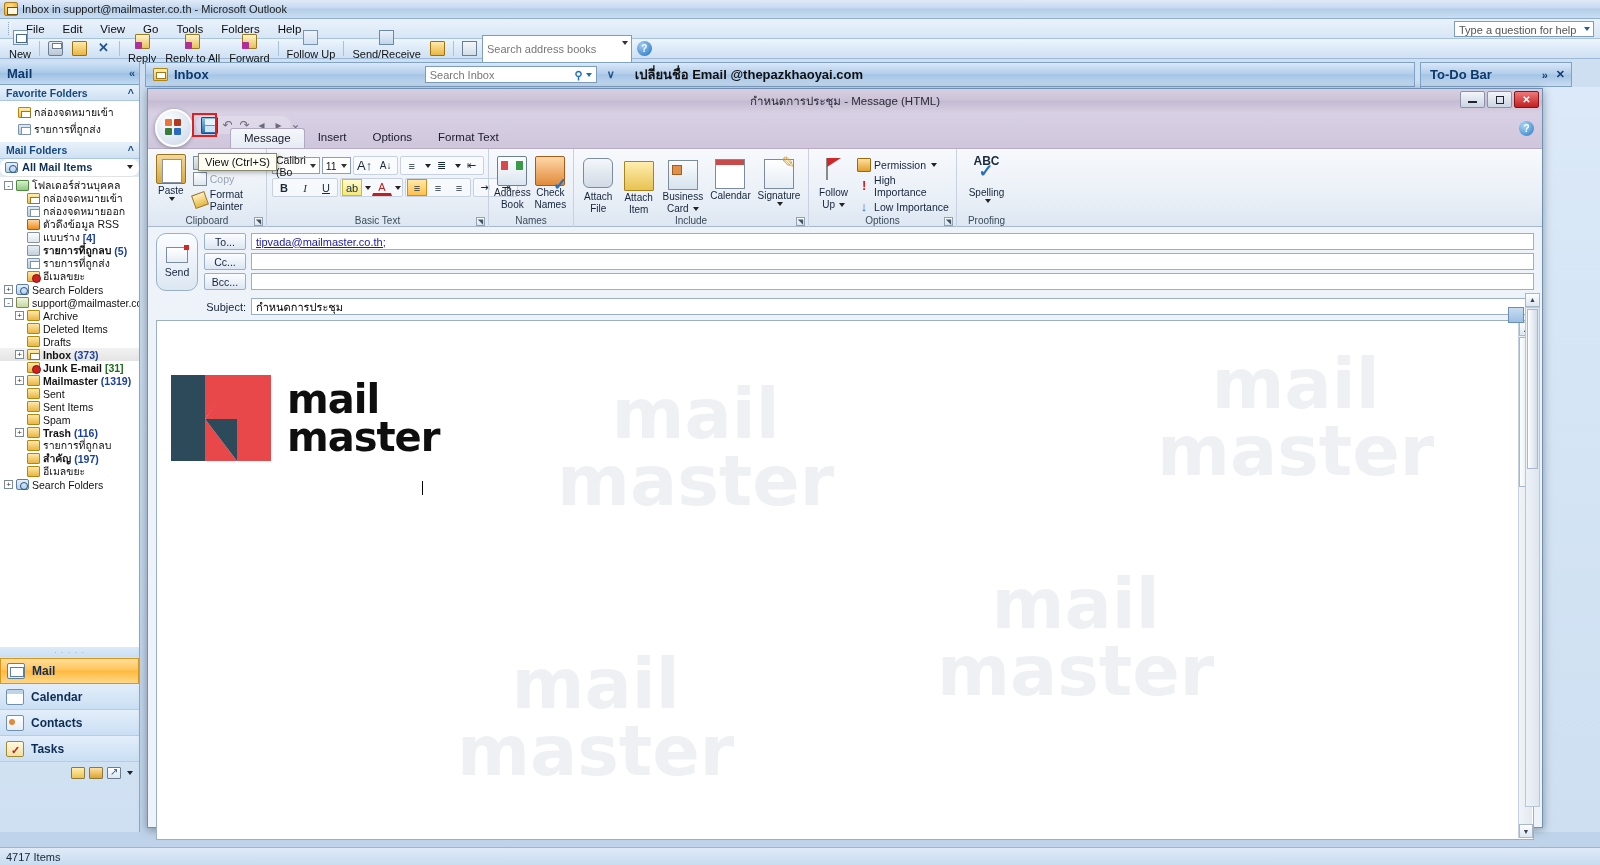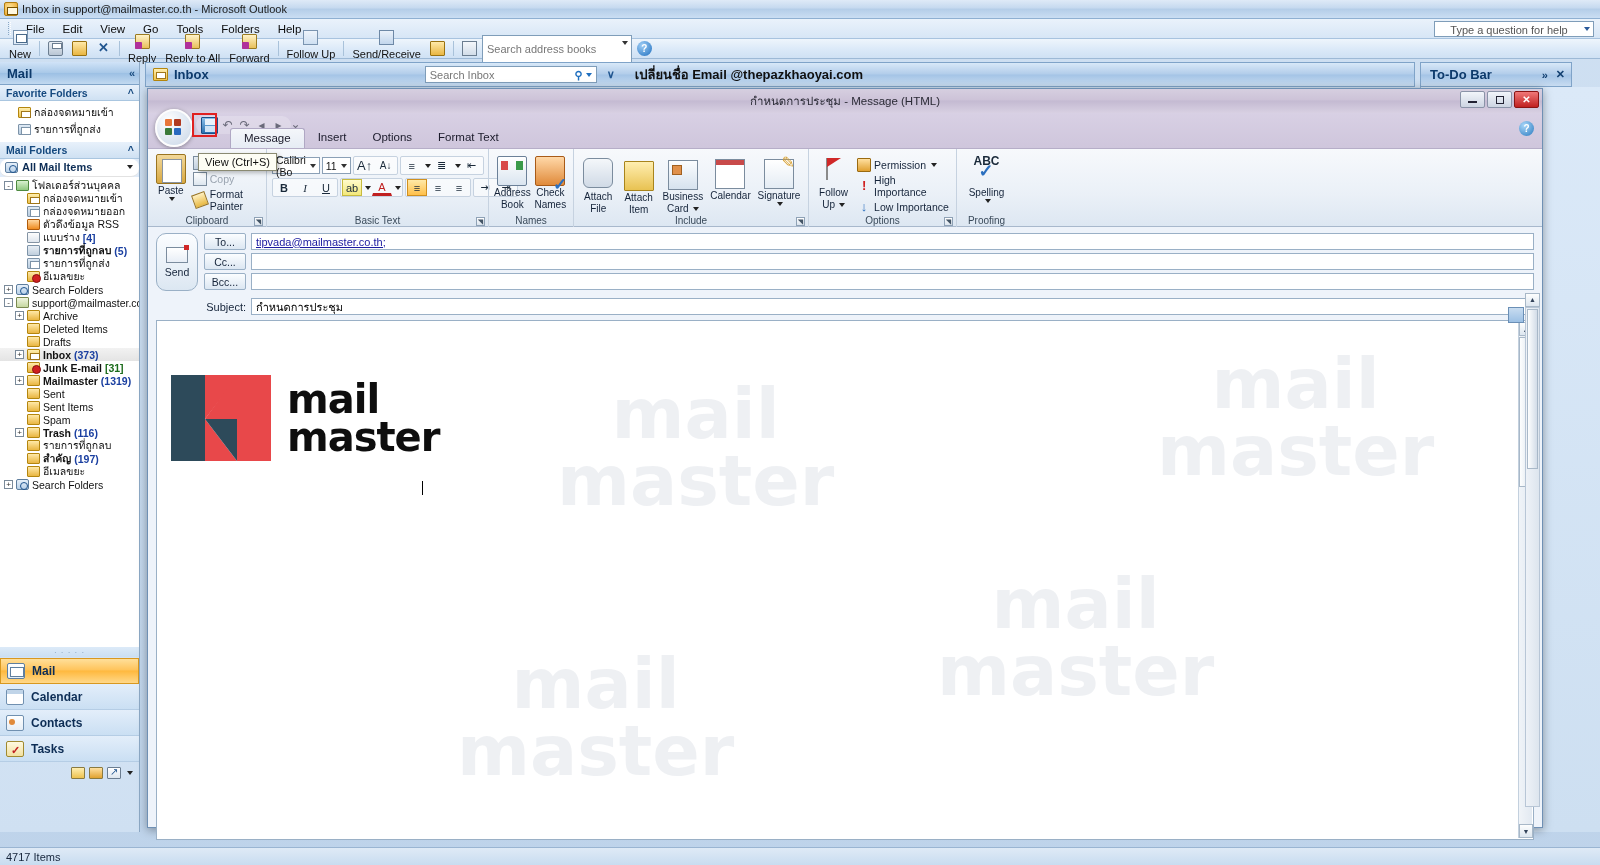--- a/index.html
+++ b/index.html
@@ -52,24 +52,24 @@
   .menubar .grip {
     width: 3px; height: 13px;
     border-left: 1px dotted #8aa8c6; border-right:1px dotted #fff;
     margin-right: 6px;
   }
   .menubar .mi {
     padding: 2px 9px; font-size: 11.5px; color: #0a0a0a; cursor: default;
   }
   .help-box {
     position: absolute; right: 6px; top: 2px;
-    width: 160px; height: 16px;
+    width: 140px; height: 16px;
     background: #fff; border: 1px solid #7f9db9;
     font-size: 11px; color: #555; padding: 1px 14px 0 4px;
-    display: flex; align-items: center; justify-content: center;
+    display: flex; align-items: center;
   }
   .help-box .cv { position:absolute; right: 3px; top: 5px; border-left:3px solid transparent;border-right:3px solid transparent;border-top:4px solid #2a5a9a;}
 
   
   .toolbar {
     height: 20px;
     background: linear-gradient(180deg,#eef5fc 0%,#dbe9f8 55%,#cfe1f4 100%);
     border-bottom: 1px solid #9db9d6;
     display: flex; align-items: center; padding-left: 4px;
     gap: 1px;

